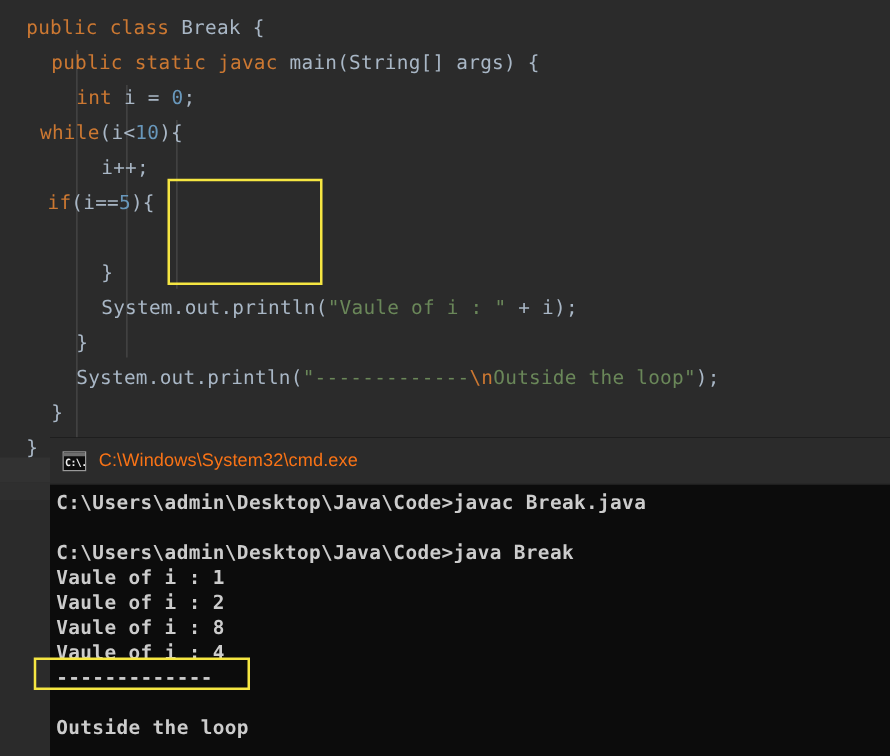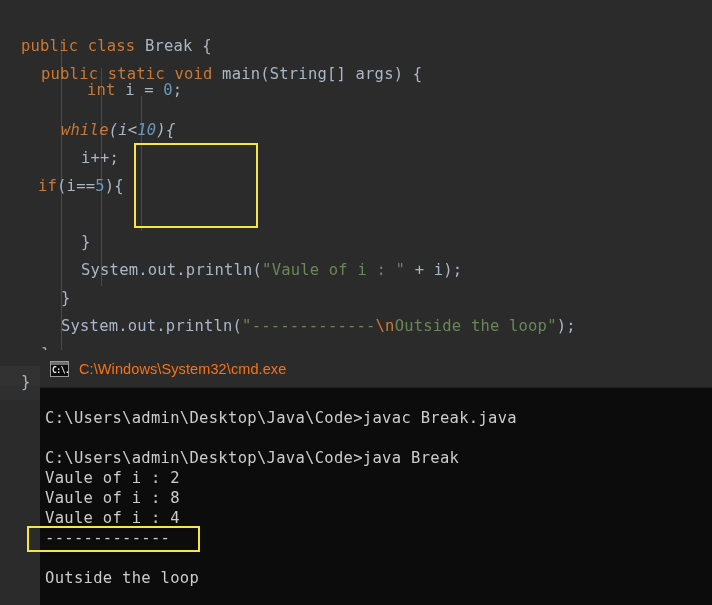--- a/index.html
+++ b/index.html
@@ -38,21 +38,20 @@
   .cline {
     position:absolute;
     left:0;
     width:712px;
     height:28px;
     line-height:28px;
     font-size:15.5px;
     white-space:pre;
     color:#a9b7c6;
     letter-spacing:0.2px;
-    margin-top:24px;
   }
 
   .hl-row {
     position:absolute;
     left:0; top:366px;
     width:712px; height:20px;
     background:#323232;
   }
   .hl-row2 {
     position:absolute;
@@ -136,21 +135,22 @@
     font-family:"Liberation Sans", sans-serif;
     font-size:14.5px;
     letter-spacing:0.1px;
   }
 
   .console-body {
     position:absolute;
     left:0; top:38px;
     width:595px; height:217px;
     background:#0c0c0c;
-    padding:20px 0 0 3px;
+    padding:4px 0 0 3px;
+    font-weight:bold;
   }
 
   .oline {
     height:20px;
     line-height:20px;
     font-family:"DejaVu Sans Mono", monospace;
     font-size:15.5px;
     color:#cccccc;
     white-space:pre;
     letter-spacing:0.3px;
@@ -167,23 +167,23 @@
 
     <div class="hl-row"></div>
     <div class="hl-row2"></div>
 
     <div class="code-area">
       <div class="indent-guide ig1"></div>
       <div class="indent-guide ig2"></div>
       <div class="indent-guide ig3"></div>
 
     <div class="cline" style="top: 8px; padding-left: 21px;"><span class="kw">public class </span><span class="cls">Break </span><span class="pl">{</span></div>
-        <div class="cline" style="top: 36px; padding-left: 41px;"><span class="kw">public static void </span><span class="pl">main(String[] args) {</span></div>
-        <div class="cline" style="top: 52px; padding-left: 87px;"><span class="kw">int </span><span class="pl">i = </span><span class="num">0</span><span class="pl">;</span></div>
-        <div class="cline" style="top: 92px; padding-left: 61px; font-style: italic;"><span class="kw">while</span><span class="pl">(i&lt;</span><span class="num">10</span><span class="pl">){</span></div>
+        <div class="cline" style="top: 36px; padding-left: 41px;"><span class="kw">public static javac </span><span class="pl">main(String[] args) {</span></div>
+        <div class="cline" style="top: 64px; padding-left: 61px;"><span class="kw">int </span><span class="pl">i = </span><span class="num">0</span><span class="pl">;</span></div>
+        <div class="cline" style="top: 92px; padding-left: 32px;"><span class="kw">while</span><span class="pl">(i&lt;</span><span class="num">10</span><span class="pl">){</span></div>
         <div class="cline" style="top: 120px; padding-left: 81px;"><span class="pl">i++;</span></div>
         <div class="cline" style="top: 148px; padding-left: 38px;"><span class="kw">if</span><span class="pl">(i==</span><span class="num">5</span><span class="pl">){</span></div>
         <div class="cline" style="top: 204px; padding-left: 81px;"><span class="pl">}</span></div>
         <div class="cline" style="top: 232px; padding-left: 81px;"><span class="pl">System.out.println(</span><span class="str">"Vaule of i : "</span><span class="pl"> + i);</span></div>
         <div class="cline" style="top: 260px; padding-left: 61px;"><span class="pl">}</span></div>
         <div class="cline" style="top: 288px; padding-left: 61px;"><span class="pl">System.out.println(</span><span class="str">"-------------</span><span class="esc">\n</span><span class="str">Outside the loop"</span><span class="pl">);</span></div>
         <div class="cline" style="top: 316px; padding-left: 41px;"><span class="pl">}</span></div>
         <div class="cline" style="top: 344px; padding-left: 21px;"><span class="pl">}</span></div>
       </div>
 
@@ -197,20 +197,21 @@
         <div class="glyph">C:\.</div>
       </div>
       <div class="console-title-text">C:\Windows\System32\cmd.exe</div>
     </div>
 
     <div class="console-body">
 
     <div class="oline">C:\Users\admin\Desktop\Java\Code&gt;javac Break.java</div>
         <div class="oline blank">&nbsp;</div>
         <div class="oline">C:\Users\admin\Desktop\Java\Code&gt;java Break</div>
+        <div class="oline">Vaule of i : 1</div>
         <div class="oline">Vaule of i : 2</div>
         <div class="oline">Vaule of i : 8</div>
         <div class="oline">Vaule of i : 4</div>
         <div class="oline">-------------</div>
         <div class="oline blank">&nbsp;</div>
         <div class="oline">Outside the loop</div>
       </div>
 
   </div>
 

